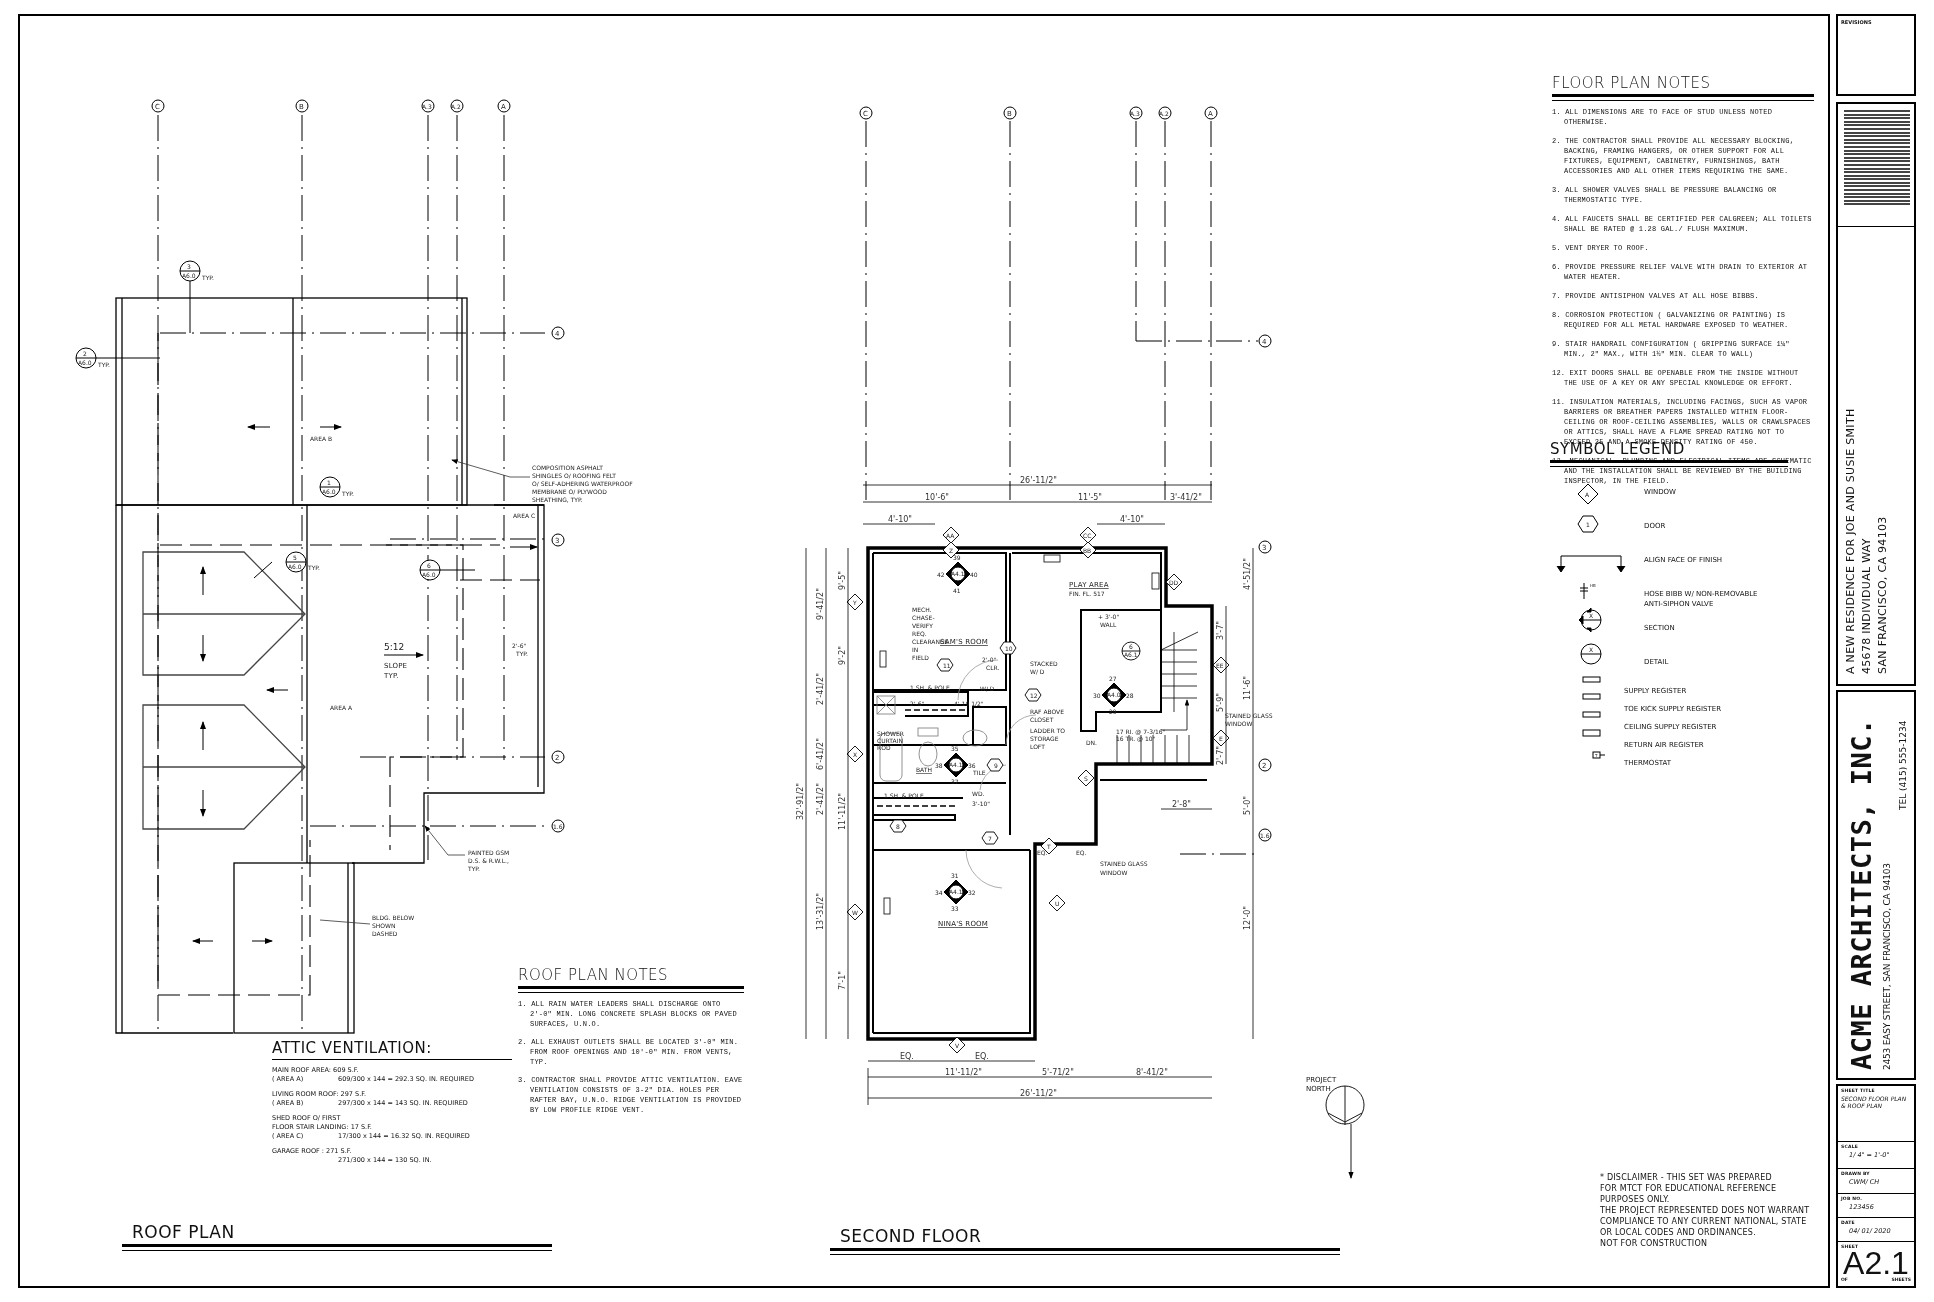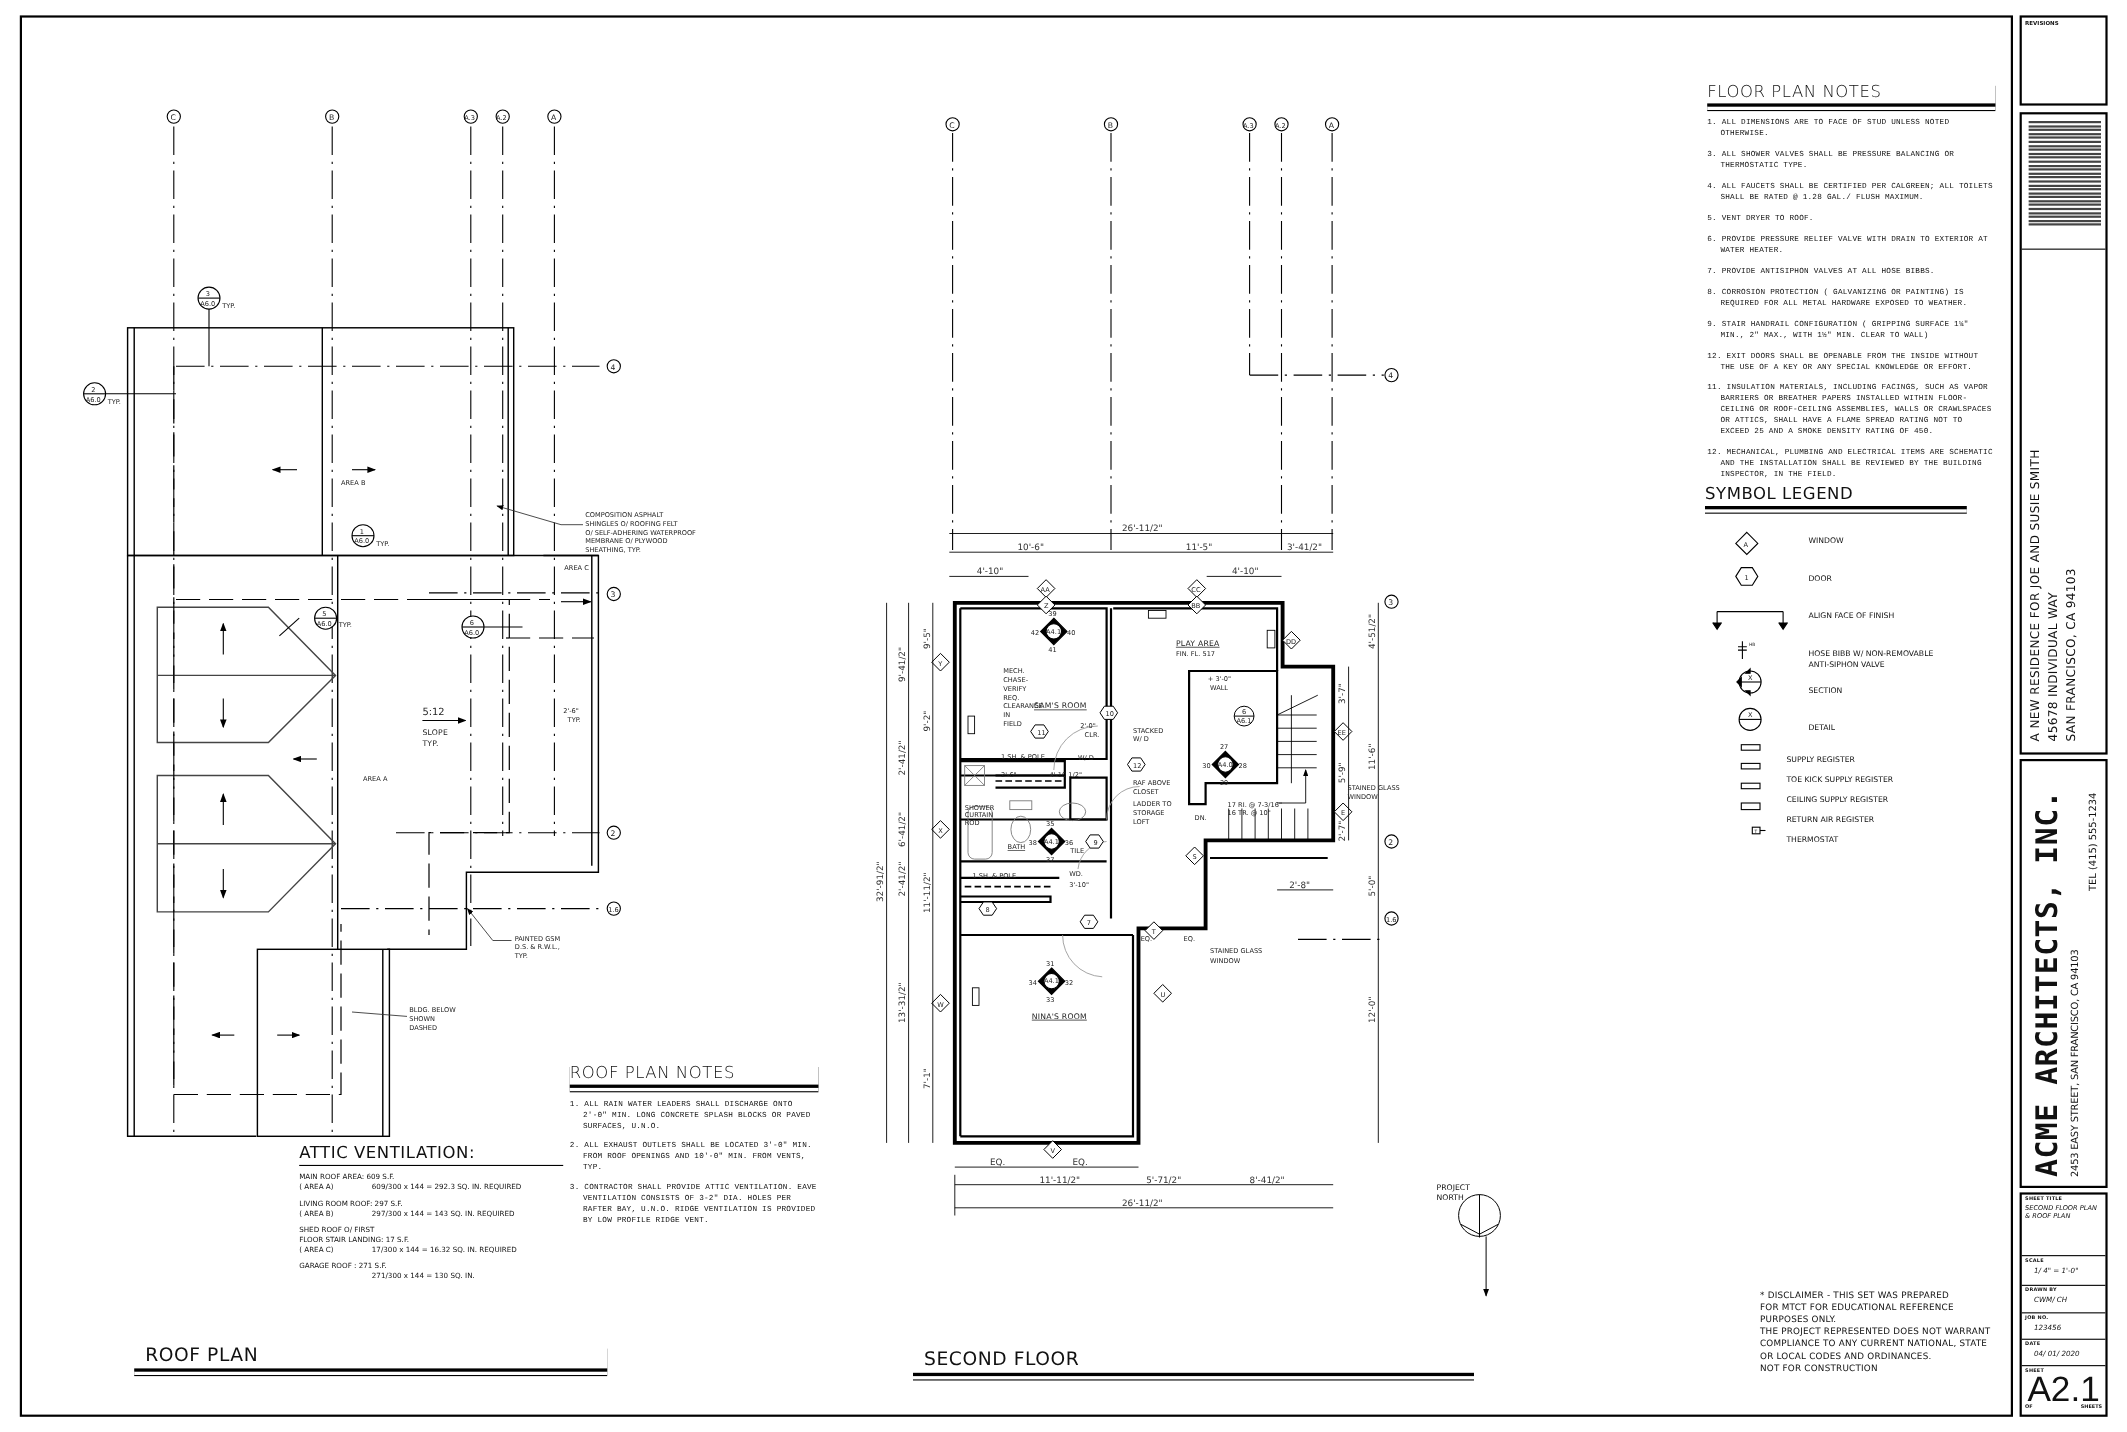--- a/index.html
+++ b/index.html
@@ -555,20 +555,21 @@
     <text class="ts" x="1589" y="618">X</text>
     <text class="ts" x="1589" y="652">X</text>
     <text style="font-size:4px" x="1595" y="757">T</text>
   </g>
 </svg>
 
 <div class="notes fpn">
   <div class="title">FLOOR PLAN NOTES</div>
   <ol>
     <li>1.  ALL DIMENSIONS ARE TO FACE OF STUD UNLESS NOTED OTHERWISE.</li>
+    <li>2.  THE CONTRACTOR SHALL PROVIDE ALL NECESSARY BLOCKING, BACKING, FRAMING HANGERS, OR OTHER SUPPORT FOR ALL  FIXTURES, EQUIPMENT, CABINETRY, FURNISHINGS, BATH ACCESSORIES AND ALL OTHER ITEMS REQUIRING THE SAME.</li>
     <li>3.  ALL SHOWER VALVES SHALL BE PRESSURE BALANCING OR THERMOSTATIC TYPE.</li>
     <li>4.  ALL FAUCETS SHALL BE CERTIFIED PER CALGREEN; ALL TOILETS SHALL BE RATED @ 1.28 GAL./ FLUSH  MAXIMUM.</li>
     <li>5.  VENT DRYER TO ROOF.</li>
     <li>6.  PROVIDE PRESSURE RELIEF VALVE WITH DRAIN TO EXTERIOR AT WATER HEATER.</li>
     <li>7.  PROVIDE ANTISIPHON VALVES AT ALL HOSE BIBBS.</li>
     <li>8.  CORROSION PROTECTION ( GALVANIZING OR PAINTING)  IS REQUIRED FOR ALL METAL HARDWARE EXPOSED TO  WEATHER.</li>
     <li>9.  STAIR HANDRAIL CONFIGURATION ( GRIPPING SURFACE 1¼" MIN., 2" MAX., WITH 1½" MIN. CLEAR TO WALL)</li>
     <li>12. EXIT DOORS SHALL BE OPENABLE FROM THE INSIDE WITHOUT THE USE OF A KEY OR ANY SPECIAL KNOWLEDGE OR EFFORT.</li>
     <li>11. INSULATION MATERIALS, INCLUDING FACINGS, SUCH AS VAPOR BARRIERS OR BREATHER PAPERS INSTALLED WITHIN FLOOR-CEILING OR ROOF-CEILING ASSEMBLIES, WALLS OR CRAWLSPACES OR ATTICS, SHALL HAVE A FLAME SPREAD RATING NOT TO EXCEED 25 AND A SMOKE DENSITY RATING OF 450.</li>
     <li>12. MECHANICAL, PLUMBING AND ELECTRICAL ITEMS ARE SCHEMATIC AND THE INSTALLATION SHALL BE REVIEWED BY THE BUILDING INSPECTOR, IN THE FIELD.</li>

